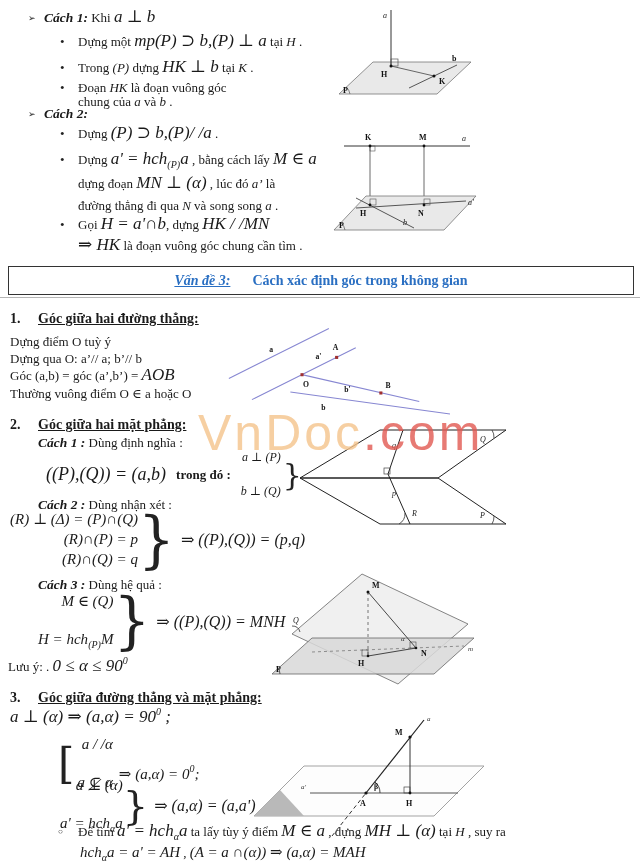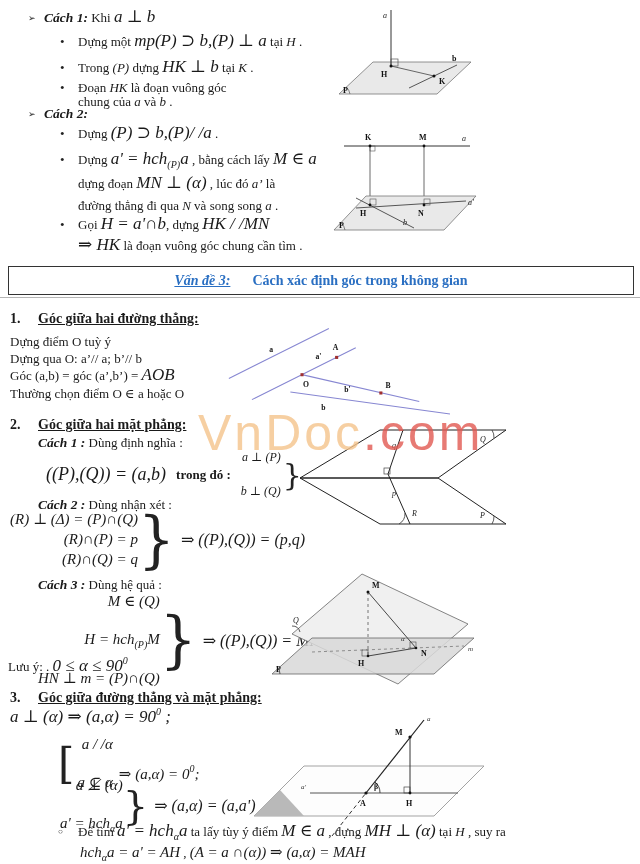--- a/index.html
+++ b/index.html
@@ -155,21 +155,21 @@
   <div class="abs line" style="left:10px;top:332px">
       <span class="segs"><span class="sg-t">Dựng điểm O tuỳ ý</span></span>
     </div>
   <div class="abs line" style="left:10px;top:349px">
       <span class="segs"><span class="sg-t">Dựng qua O: a’// a; b’// b</span></span>
     </div>
   <div class="abs line" style="left:10px;top:365px">
       <span class="segs"><span class="sg-t">Góc (a,b) = góc (a’,b’) = </span><span class="sg-m">AOB</span></span>
     </div>
   <div class="abs line" style="left:10px;top:384px">
-      <span class="segs"><span class="sg-t">Thường chọn điểm O ∈ a hoặc O</span></span>
+      <span class="segs"><span class="sg-t">Thường vuông điểm O ∈ a hoặc O</span></span>
     </div>
 
   <svg class="abs" style="left:222px;top:315px" width="256" height="100" viewBox="0 0 256 104">
     <line x1="2" y1="66" x2="106" y2="14" stroke="var(--purple)" stroke-width="1.1"></line>
     <line x1="26" y1="88" x2="134" y2="34" stroke="var(--purple)" stroke-width="1.1"></line>
     <line x1="78" y1="62" x2="200" y2="90" stroke="var(--purple)" stroke-width="1.1"></line>
     <line x1="66" y1="80" x2="232" y2="103" stroke="var(--purple)" stroke-width="1.1"></line>
     <rect x="76.5" y="60.5" width="3.2" height="3.2" fill="var(--dotRed)"></rect>
     <rect x="112.5" y="42.5" width="3.2" height="3.2" fill="var(--dotRed)"></rect>
     <rect x="158.5" y="79.5" width="3.2" height="3.2" fill="var(--dotRed)"></rect>
@@ -213,21 +213,20 @@
   </div>
 
   <div class="abs line" style="left:38px;top:575px">
       <span class="segs"><span class="sg-bt">Cách 3 :</span><span class="sg-t"> Dùng hệ quả :</span></span>
     </div>
 
   <div class="abs frow" style="left:38px;top:592px">
     <span class="fcol start">
       <span class="fline">M ∈ (Q)</span>
       <span class="fline"><span>H = hch</span><span class="fsub">(P)</span><span>M</span></span>
-      <span class="fline">HN ⊥ m = (P)∩(Q)</span>
     </span>
     <span class="brace b3">}</span>
     <span class="fres">⇒ ((P),(Q)) = MNH</span>
   </div>
 
   <div class="abs line note" style="left:8px;top:655px">
       <span class="segs"><span class="sg-t">Lưu ý: .  </span><span class="sg-m">0 ≤ α ≤ 90</span><span class="sg-sup">0</span></span>
     </div>
 
   <svg class="abs" style="left:288px;top:420px" width="237" height="108" viewBox="0 0 237 108">

